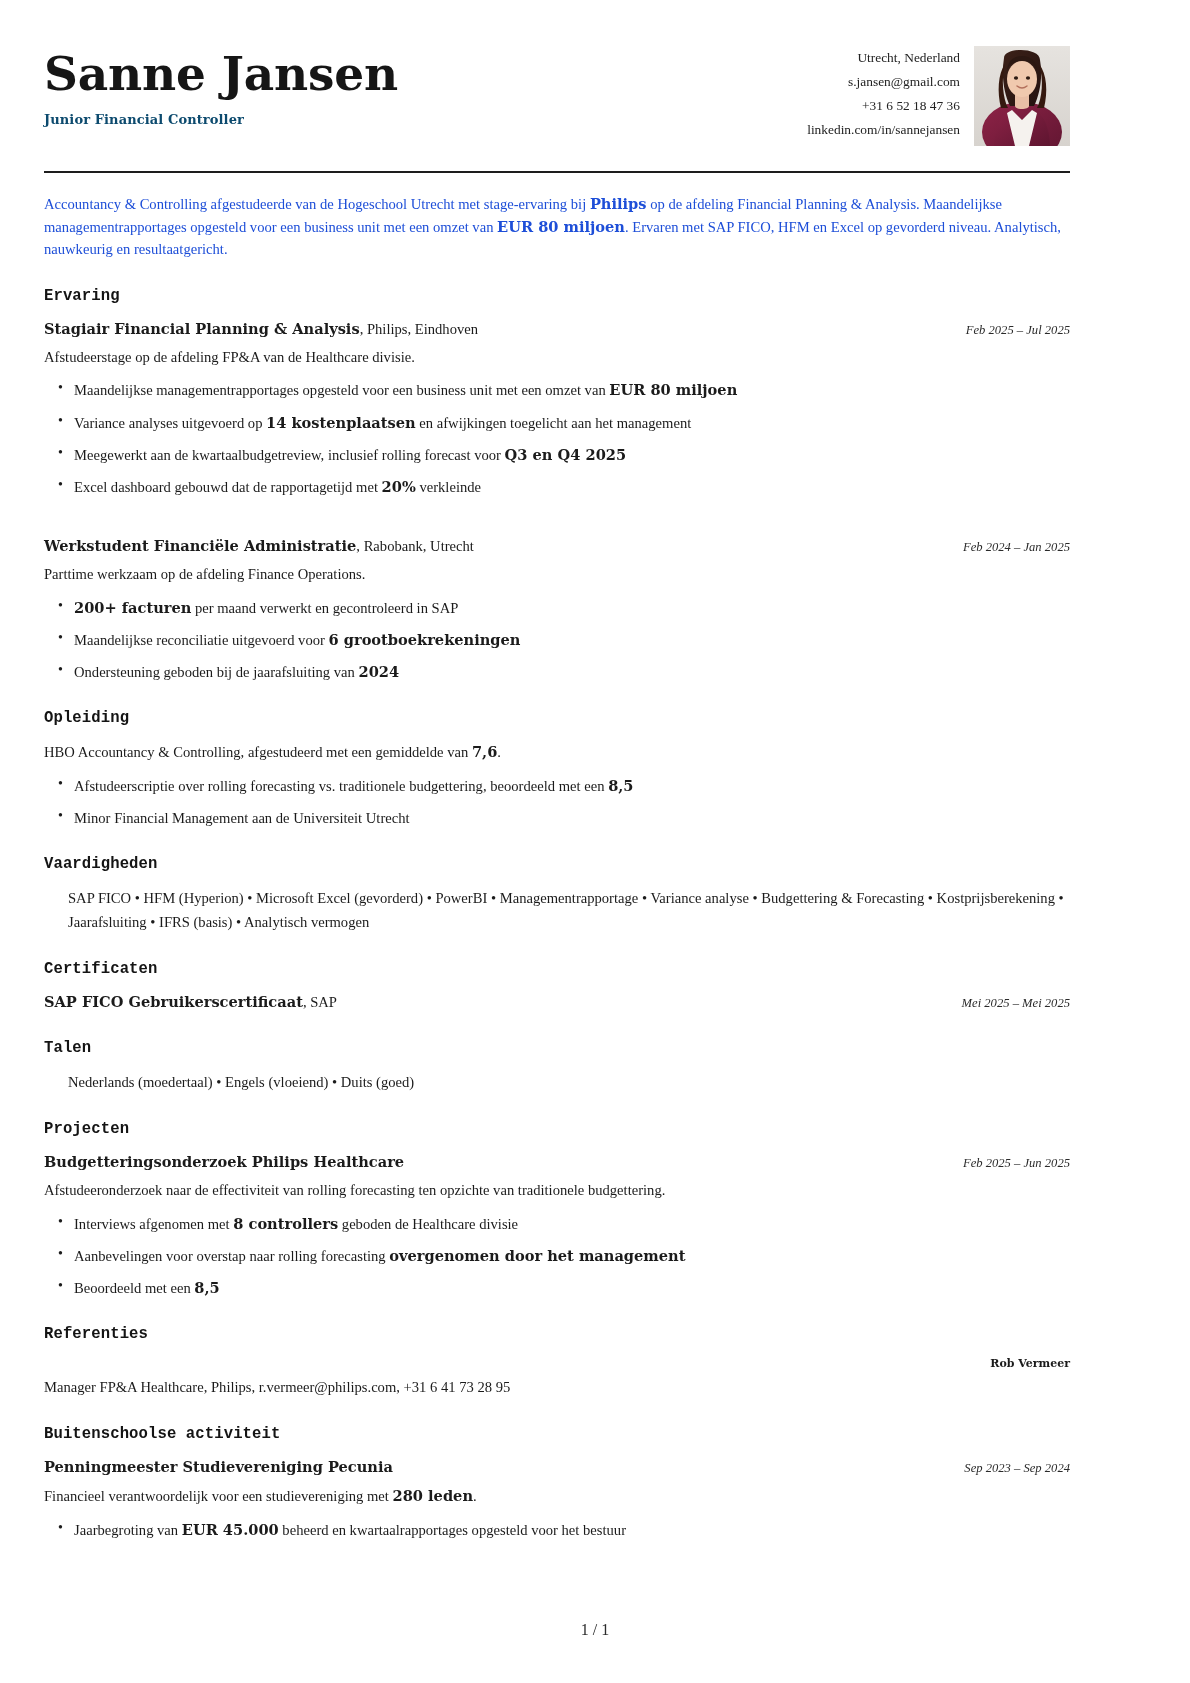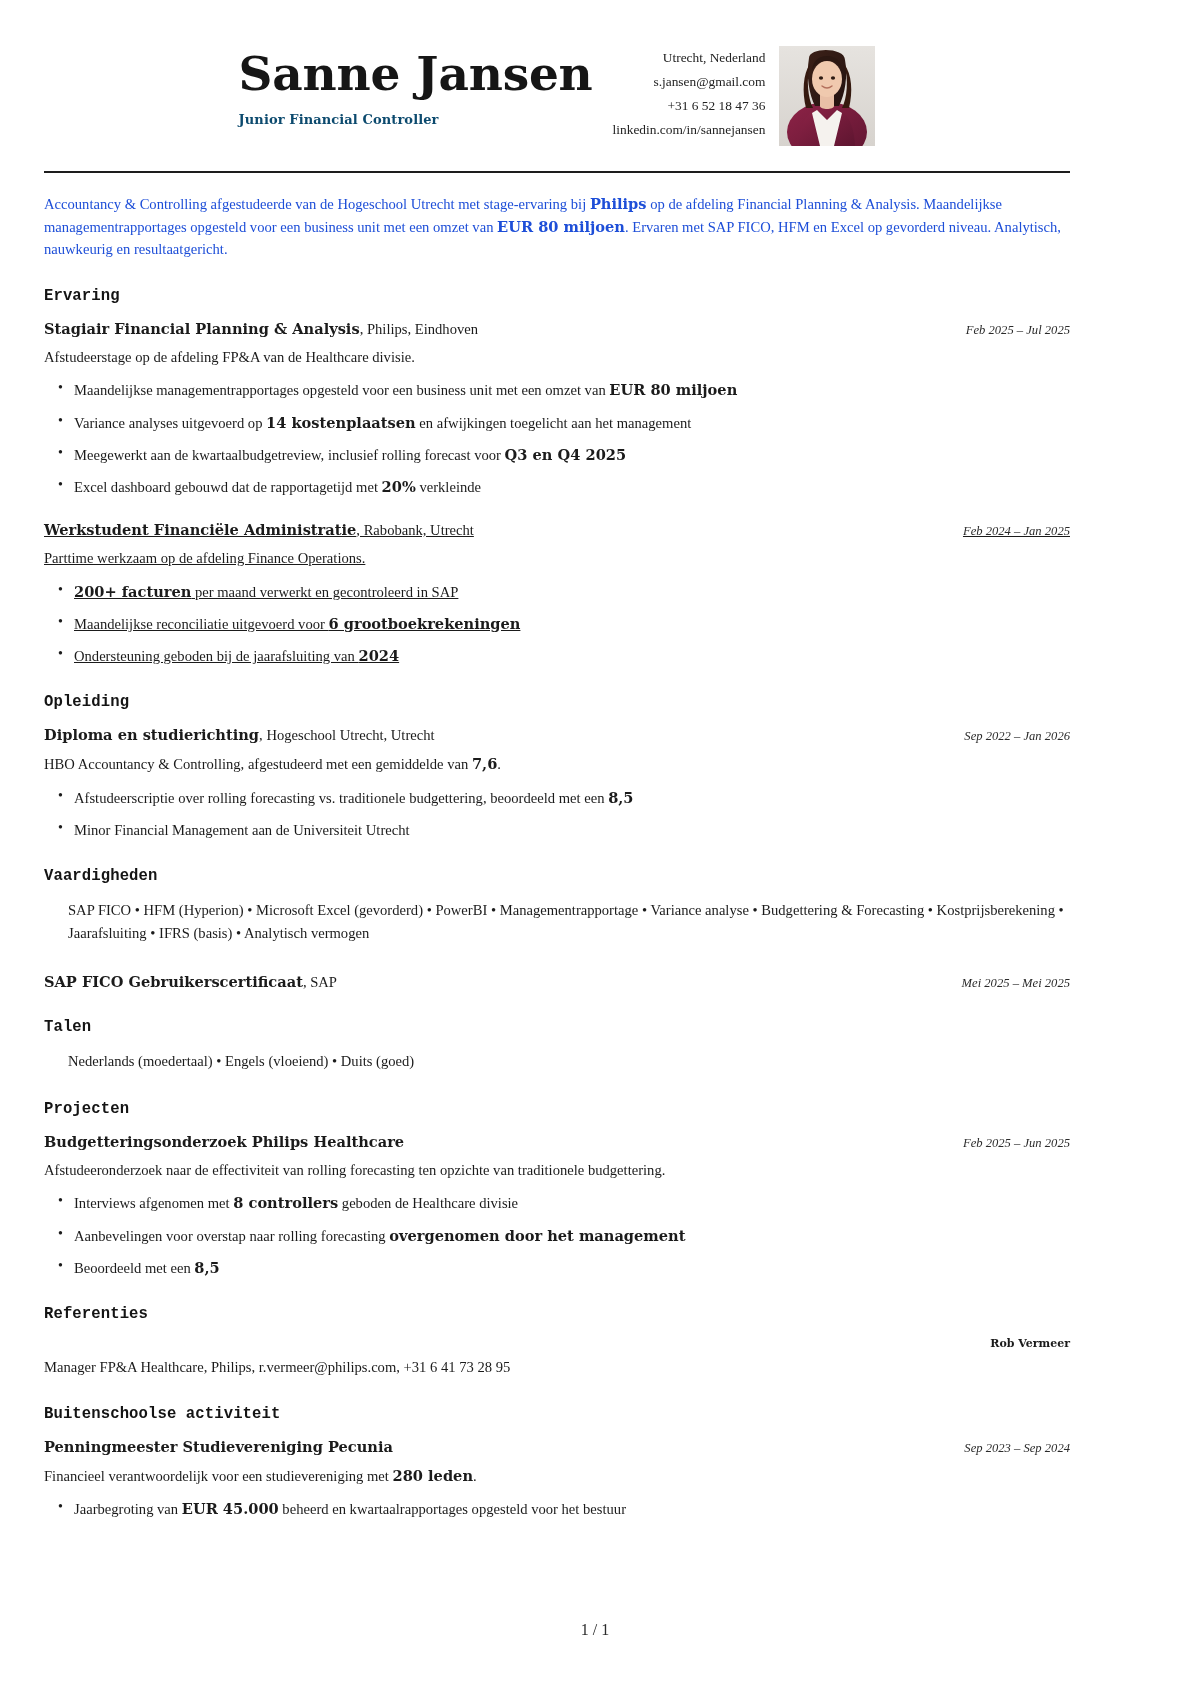--- a/index.html
+++ b/index.html
@@ -19,21 +19,21 @@
     width: 1190px;
     min-height: 1683px;
     box-sizing: border-box;
     padding: 42px 120px 40px 44px;
   }
 
   
   .header {
     display: flex;
     align-items: flex-start;
-    justify-content: center;
+    justify-content: space-between;
     gap: 20px;
   }
   .header-left {
     padding-top: 8px;
   }
   .name {
     font-family: "DejaVu Serif", "Liberation Serif", serif;
     font-size: 47px;
     font-weight: bold;
     letter-spacing: -0.2px;
@@ -98,22 +98,21 @@
     font-size: 15.6px;
     font-weight: bold;
     color: #141414;
     margin-bottom: 14px;
     letter-spacing: 0.1px;
   }
   .entry {
     margin-bottom: 6px;
   }
   .entry + .entry {
-    margin-top: 22px;
-    text-decoration: underline;
+    margin-top: 38px;
   }
   .entry-head {
     display: flex;
     align-items: baseline;
     justify-content: space-between;
     gap: 16px;
   }
   .entry-heading {
     font-size: 14.6px;
     line-height: 1.42;
@@ -277,45 +276,40 @@
         <li><span>Maandelijkse reconciliatie uitgevoerd voor </span><b class="strong">6 grootboekrekeningen</b><span></span></li>
         <li><span>Ondersteuning geboden bij de jaarafsluiting van </span><b class="strong">2024</b><span></span></li>
       </ul>
     </div>
   </div>
 
   <div class="section">
     <div class="section-title">Opleiding</div>
 
     <div class="entry">
-      <div class="entry-head">
-        <div class="entry-heading">
-          <b>Diploma en studierichting</b><span>, Hogeschool Utrecht, Utrecht</span>
-        </div>
-        <div class="entry-date">Sep 2022 – Jan 2026</div>
-      </div>
       <div class="entry-desc">
         <span>HBO Accountancy &amp; Controlling, afgestudeerd met een gemiddelde van </span><b class="strong">7,6</b><span>.</span>
       </div>
       <ul class="bullets">
         <li><span>Afstudeerscriptie over rolling forecasting vs. traditionele budgettering, beoordeeld met een </span><b class="strong">8,5</b><span></span></li>
         <li><span>Minor Financial Management aan de Universiteit Utrecht</span><b class="strong"></b><span></span></li>
       </ul>
     </div>
   </div>
 
   <div class="section">
     <div class="section-title">Vaardigheden</div>
     <div class="inline-list">
       <span>SAP FICO • HFM (Hyperion) • Microsoft Excel (gevorderd) • PowerBI • Managementrapportage • Variance analyse • Budgettering &amp; Forecasting • Kostprijsberekening •</span>
       <span>Jaarafsluiting • IFRS (basis) • Analytisch vermogen</span>
     </div>
   </div>
 
   <div class="section">
+    <div class="section-title">Certificaten</div>
     <div class="entry">
       <div class="entry-head">
         <div class="entry-heading">
           <b>SAP FICO Gebruikerscertificaat</b><span>, SAP</span>
         </div>
         <div class="entry-date">Mei 2025 – Mei 2025</div>
       </div>
     </div>
   </div>
 

